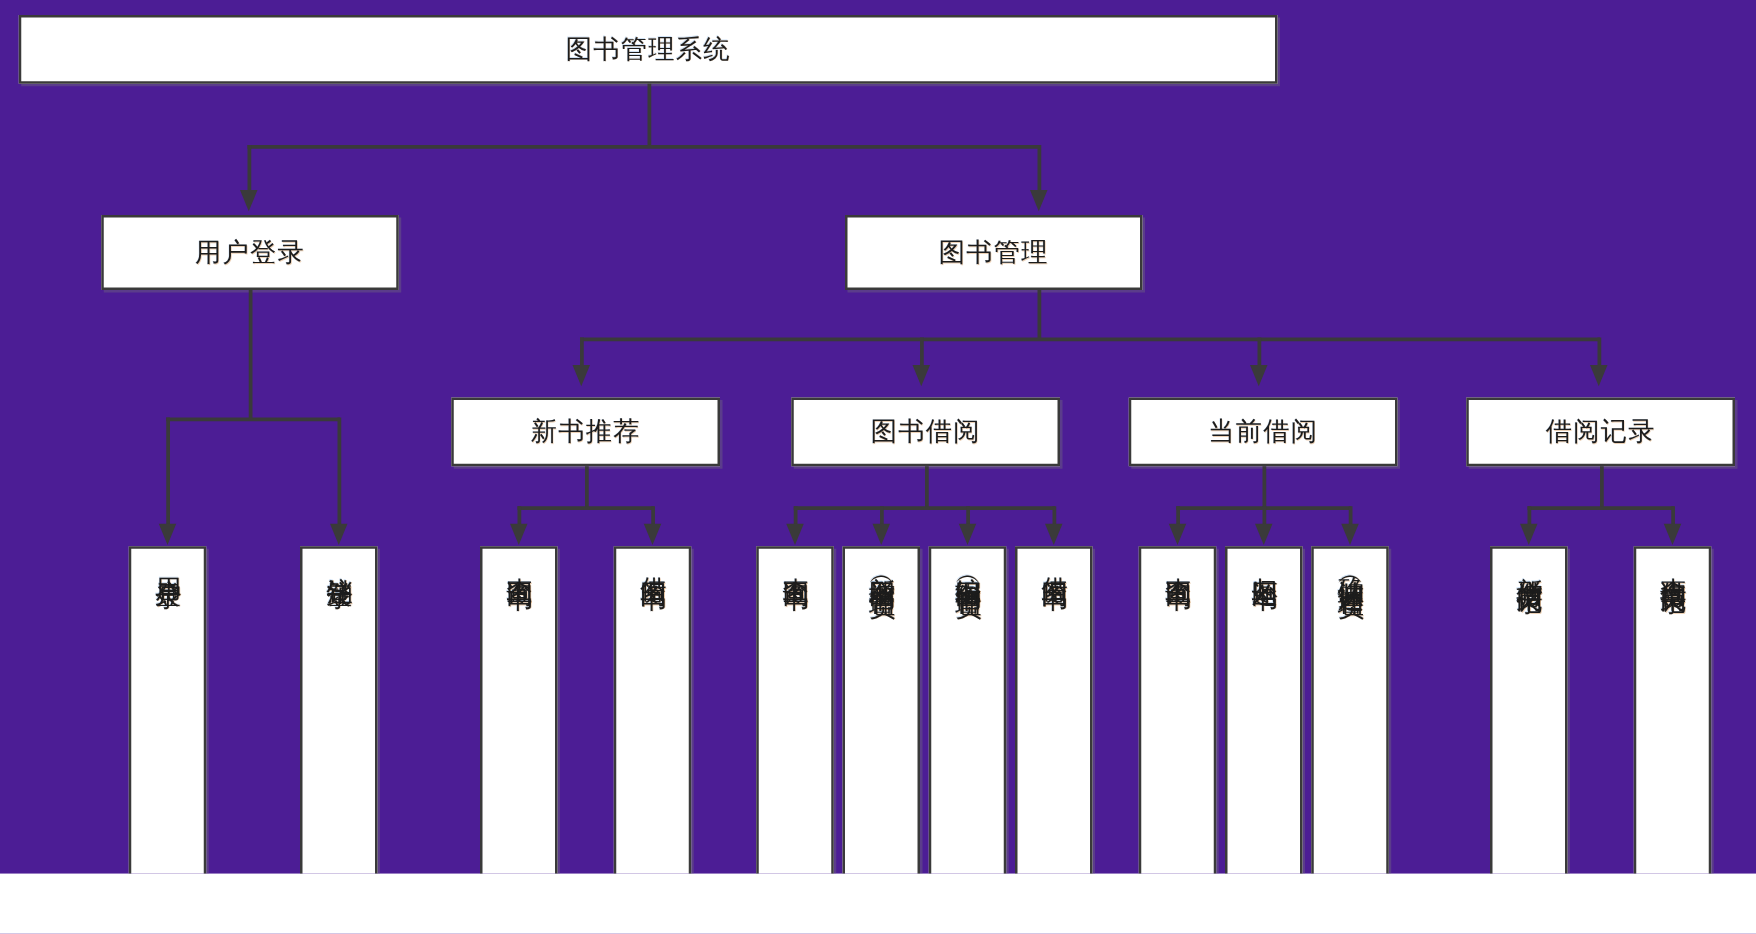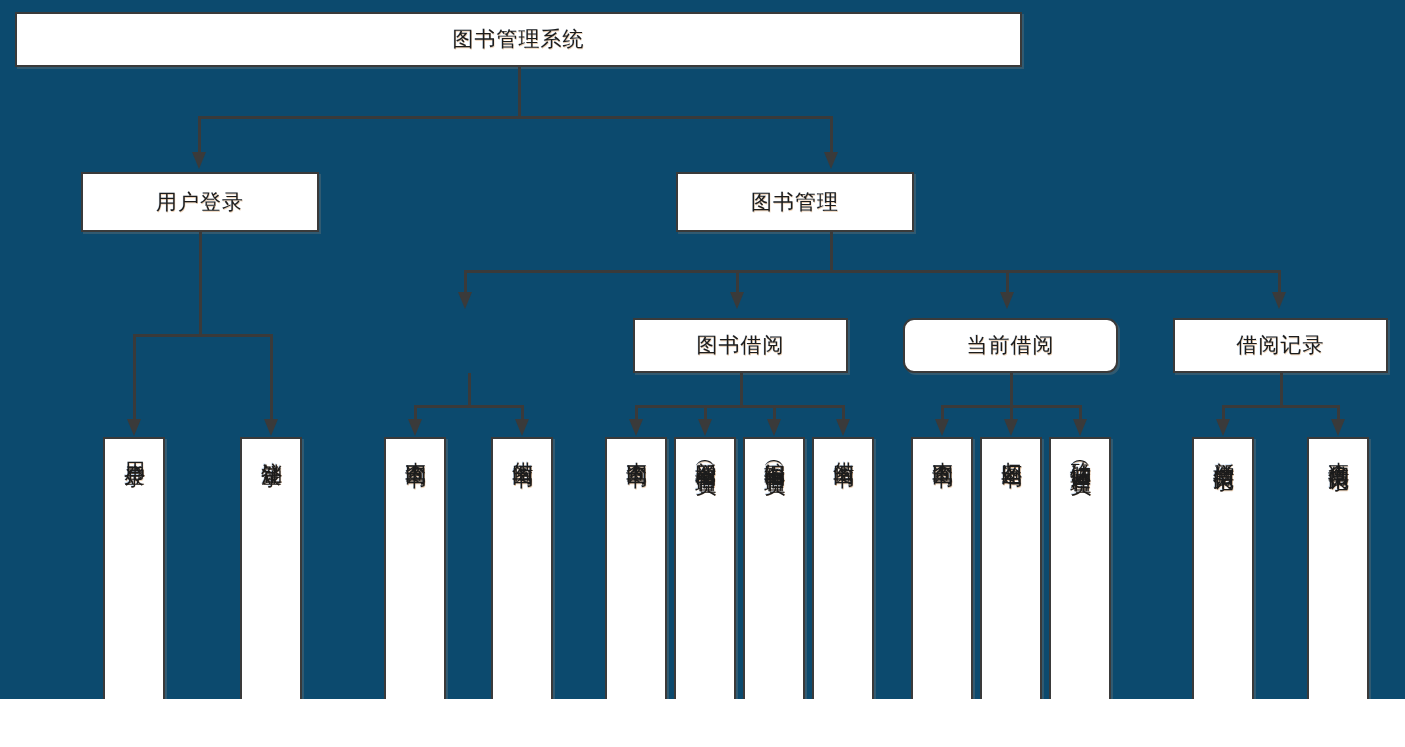--- a/index.html
+++ b/index.html
@@ -5,21 +5,21 @@
 <style>
   html,body{margin:0;padding:0;background:#ffffff;}
   body{
     font-family:"DejaVu Sans","Liberation Sans",sans-serif;
     color:#1a1a1a;
   }
   #canvas{
     position:relative;
     width:1405px;
     height:699px;
-    background:#0c4a6e;
+    background:#4c1d95;
     overflow:hidden;
   }
   
   .node{
     position:absolute;
     box-sizing:border-box;
     background:#ffffff;
     border:2.5px solid #3a3a3a;
     display:flex;
     align-items:center;
@@ -111,24 +111,27 @@
   <div class="hline" style="left:464px;top:270px;width:816px;"></div>
   <div class="vline" style="left:464px;top:270px;height:24px;"></div>
   <div class="arrow" style="left:458px;top:292px;"></div>
   <div class="vline" style="left:736px;top:270px;height:24px;"></div>
   <div class="arrow" style="left:730px;top:292px;"></div>
   <div class="vline" style="left:1006px;top:270px;height:24px;"></div>
   <div class="arrow" style="left:1000px;top:292px;"></div>
   <div class="vline" style="left:1278px;top:270px;height:24px;"></div>
   <div class="arrow" style="left:1272px;top:292px;"></div>
 
+  <div class="node" style="left:361px;top:318px;width:215px;height:55px;">
+    <span class="label">新书推荐</span>
+  </div>
   <div class="node" style="left:633px;top:318px;width:215px;height:55px;">
     <span class="label">图书借阅</span>
   </div>
-  <div class="node" style="left:903px;top:318px;width:215px;height:55px;border-radius:11px;">
+  <div class="node" style="left:903px;top:318px;width:215px;height:55px;">
     <span class="label">当前借阅</span>
   </div>
   <div class="node" style="left:1173px;top:318px;width:215px;height:55px;">
     <span class="label">借阅记录</span>
   </div>
 
   <div class="vline" style="left:468px;top:373px;height:33px;"></div>
   <div class="hline" style="left:414px;top:405px;width:109px;"></div>
   <div class="vline" style="left:414px;top:405px;height:16px;"></div>
   <div class="arrow" style="left:408px;top:419px;"></div>

